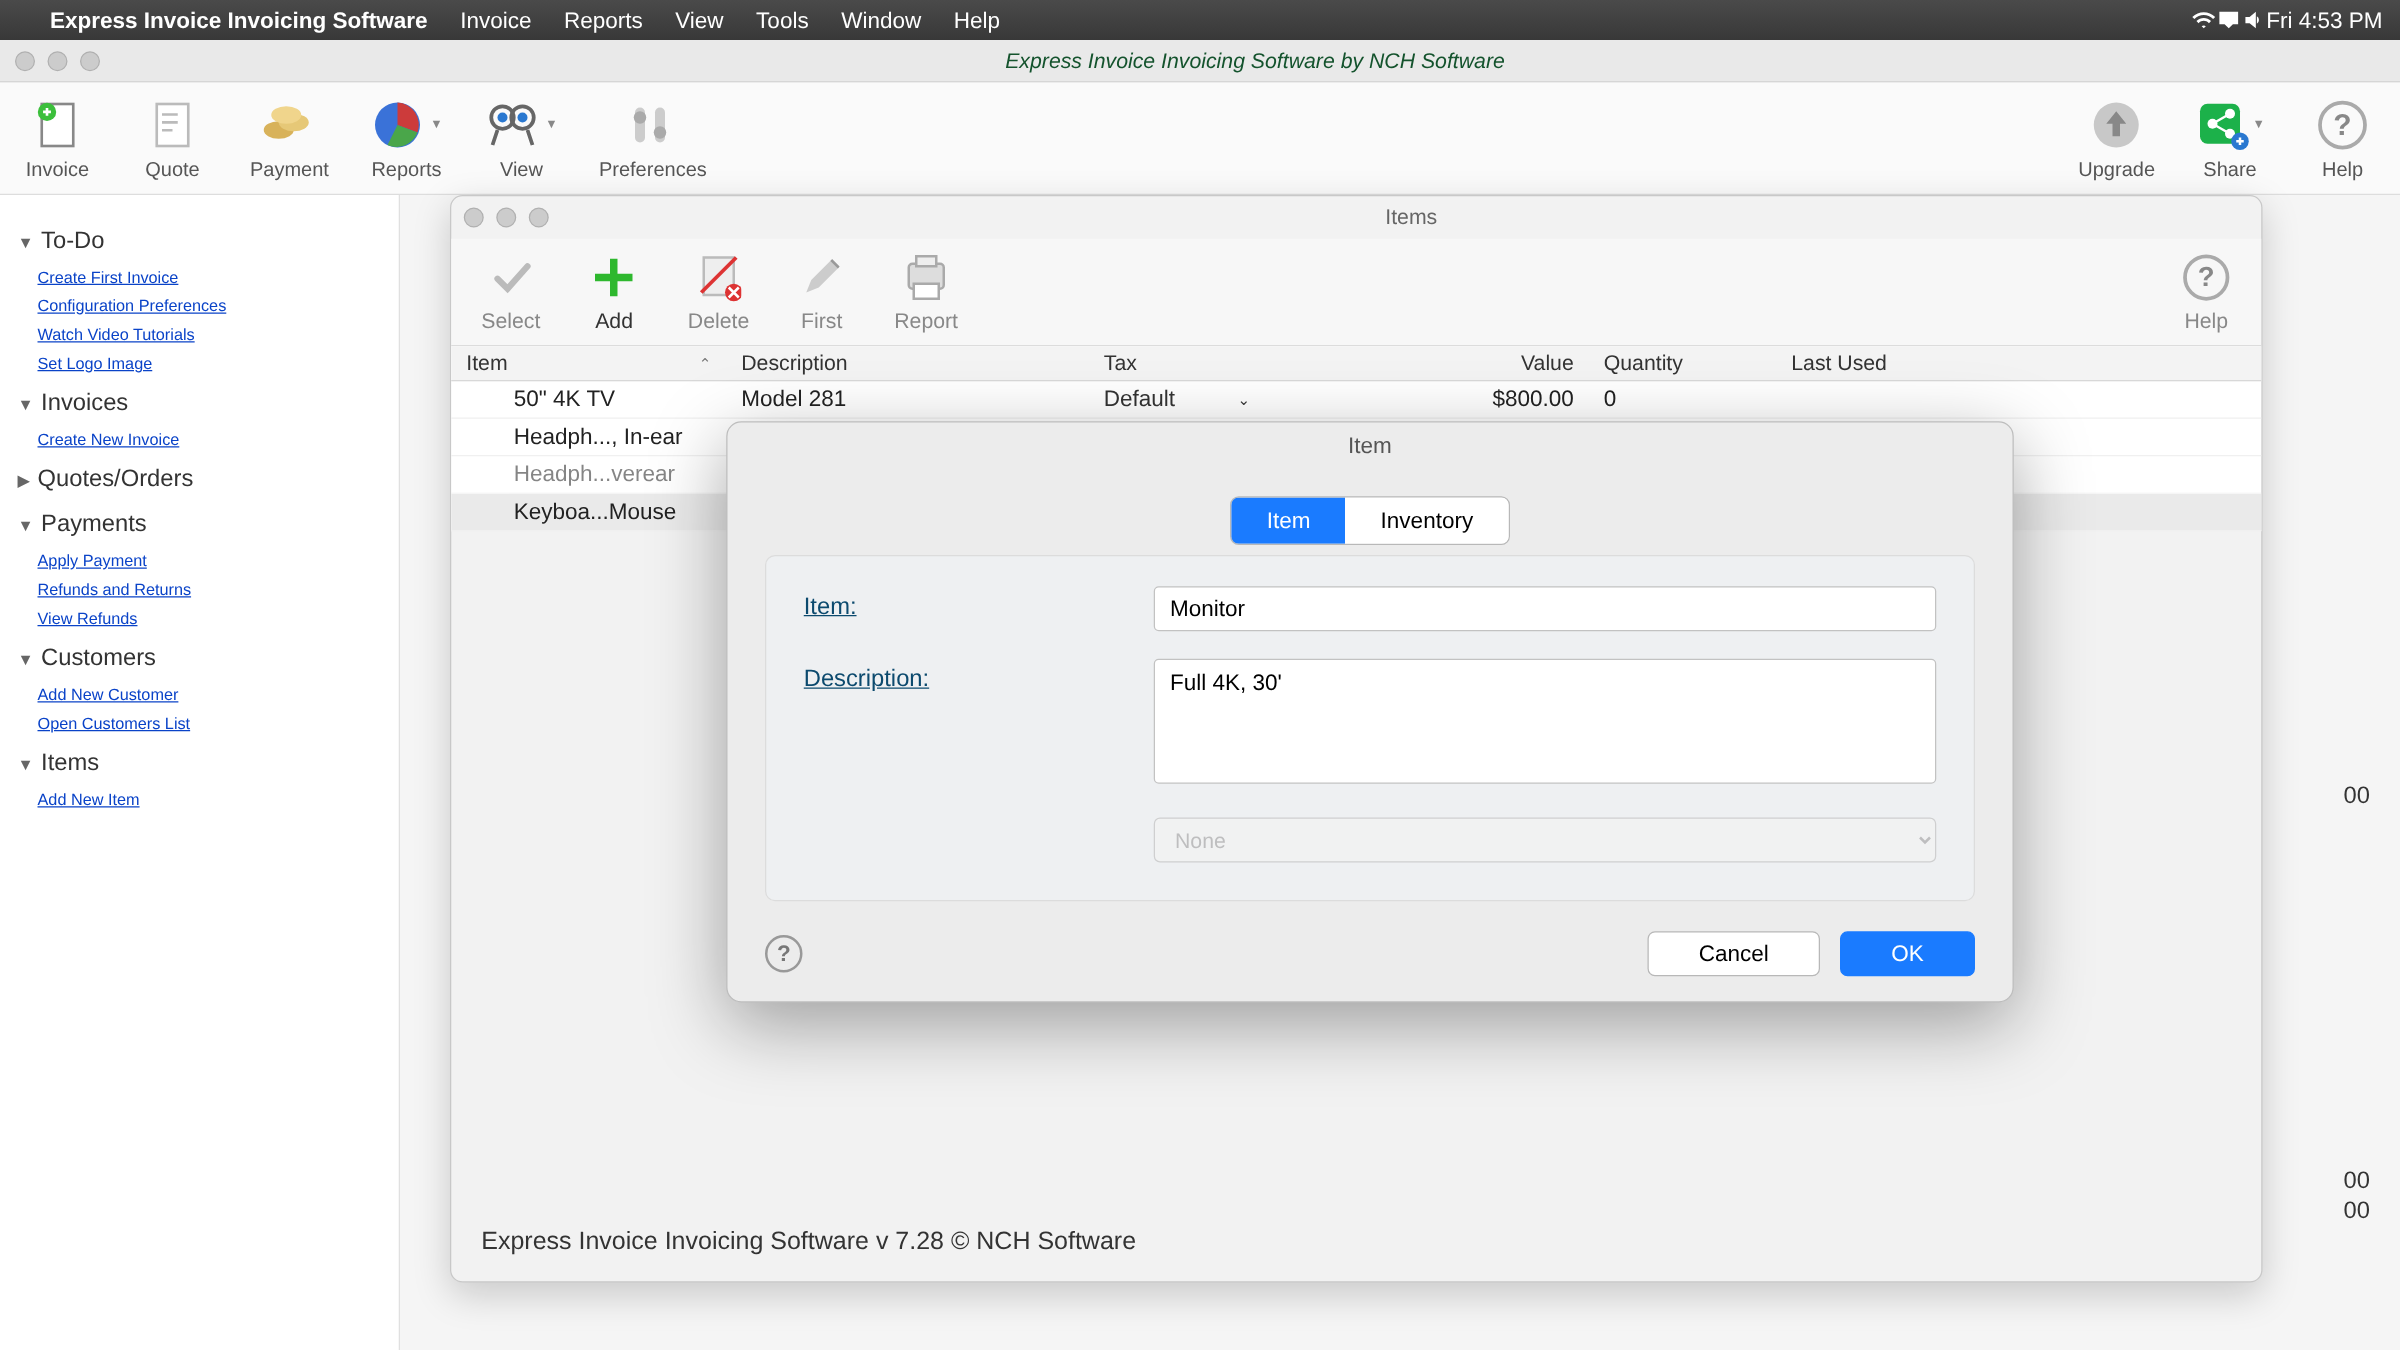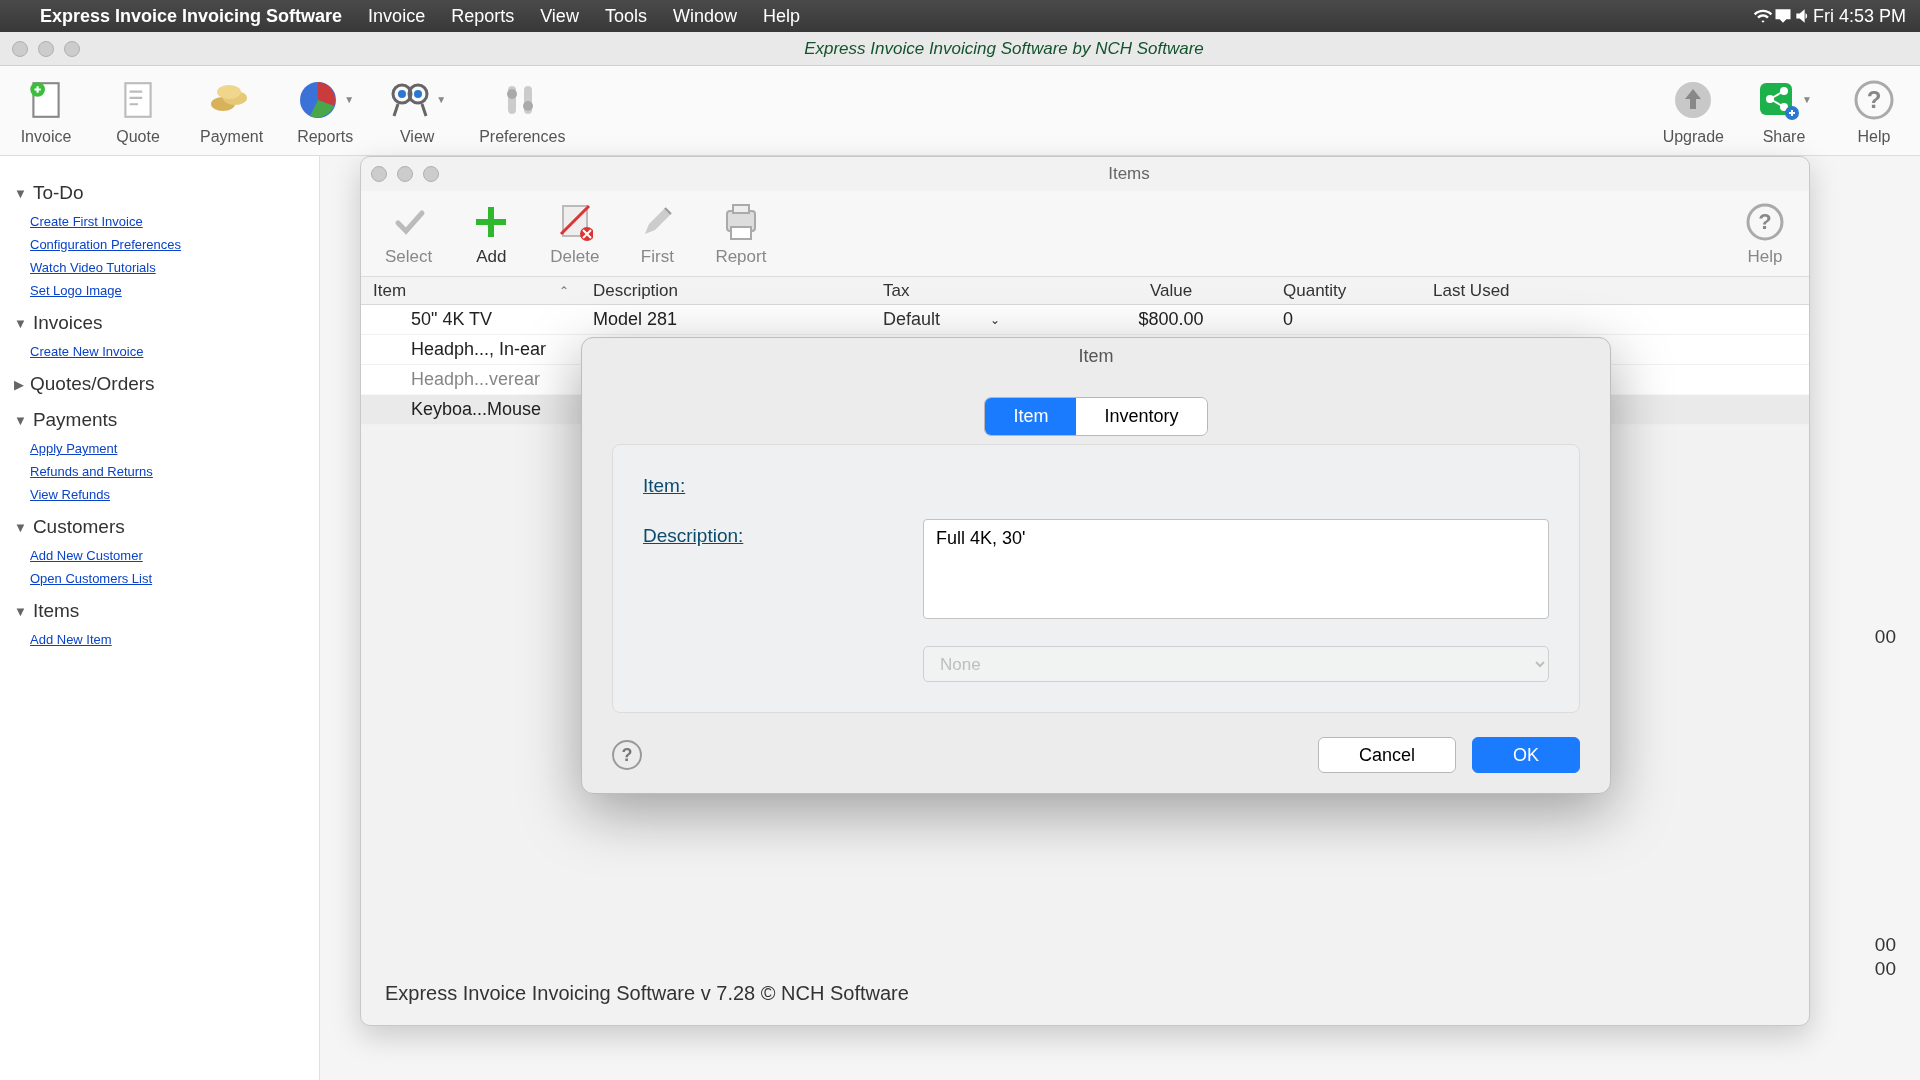--- a/index.html
+++ b/index.html
@@ -31,21 +31,21 @@
 .items-toolbar{ height:86px; background:#f7f7f7; border-bottom:1px solid #dcdcdc; display:flex; align-items:center; padding:6px 24px; gap:40px;}
 .items-toolbar .tbtn{ display:flex; flex-direction:column; align-items:center; gap:4px; color:#888; font-size:17px;}
 .items-toolbar .ticon{height:42px;display:flex;align-items:center;justify-content:center;}
 .items-toolbar .help{ margin-left:auto;}
 .table { background:#fff; }
 .thead{ display:flex; background:#f3f3f3; border-bottom:1px solid #d8d8d8; font-size:17px; color:#333; height:28px; align-items:center;}
 .th,.td{ padding:0 12px;}
 .col-item{width:220px;display:flex;align-items:center;gap:8px;}
 .col-desc{width:290px;}
 .col-tax{width:200px;}
-.col-val{width:200px;text-align:center;}
+.col-val{width:200px;text-align:right;}
 .col-qty{width:150px;text-align:left;}
 .col-last{width:180px;}
 .trow{display:flex;align-items:center;height:30px;font-size:18px;color:#222;border-bottom:1px solid #f0f0f0;}
 .trow.selected{background:#eaeaea;}
 .taxsel{display:flex;align-items:center;gap:10px;color:#333;}
 .sort-arrow{font-size:12px;color:#777;margin-left:auto;}
 .footer-note{ position:absolute; left:24px; bottom:20px; font-size:20px; color:#333;}
 
 .modal{ position:absolute; left:220px; top:180px; width:1030px; background:#ececec; border:1px solid #bdbdbd; border-radius:12px; box-shadow:0 18px 60px rgba(0,0,0,.35);}
 .modal-title{ text-align:center; font-size:18px; color:#555; padding:8px 0 12px;}
@@ -393,20 +393,21 @@
         <div class="modal-title">Item</div>
         <div class="seg">
           <div class="seg-inner">
             <div class="seg-btn active">Item</div>
             <div class="seg-btn">Inventory</div>
           </div>
         </div>
         <div class="form-panel">
           <div class="frow">
             <div class="flabel">Item:</div>
+            <div class="finput"><input type="text" value="Monitor" style=""></div>
           </div>
           <div class="frow">
             <div class="flabel">Description:</div>
             <div class="finput"><textarea style="">Full 4K, 30'</textarea></div>
           </div>
           <div class="frow" style="margin-bottom:0">
             <div class="flabel"></div>
             <div class="finput">
               <select disabled="">
                 <option>None</option>

